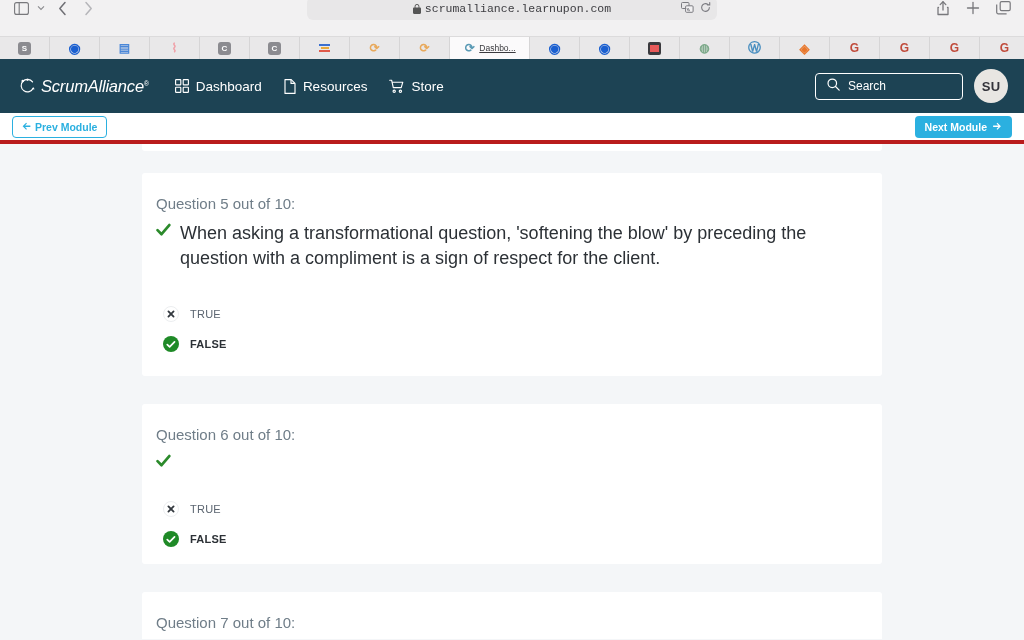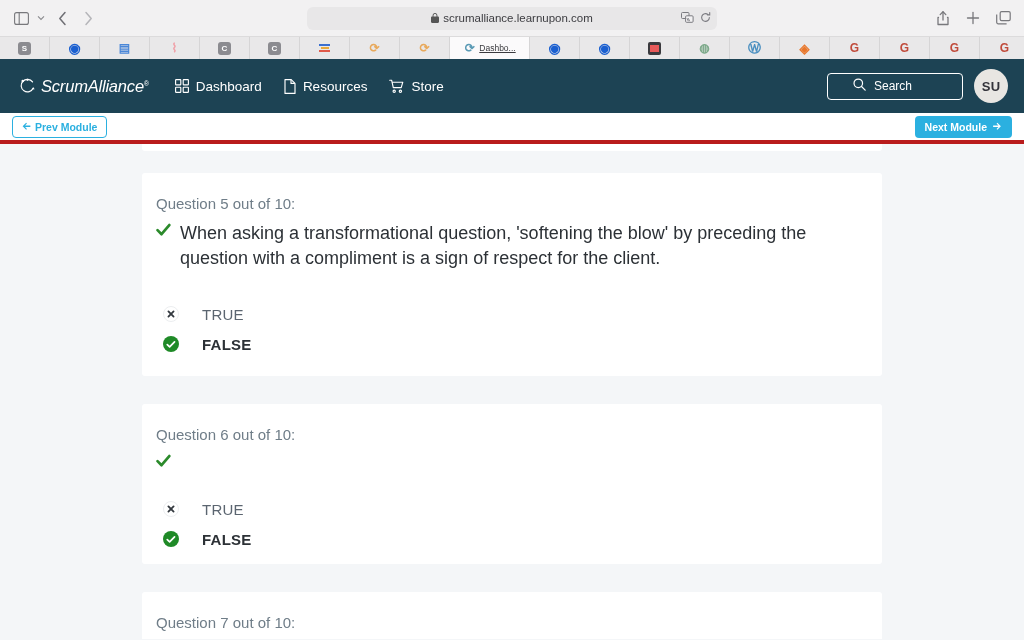--- a/index.html
+++ b/index.html
@@ -12,23 +12,24 @@
   }
 
   
   .browser-chrome {
     width: 1024px;
     background: #f2f1f2;
   }
   .toolbar {
     height: 36px;
     display: flex;
-    align-items: center;
-    padding: 4px 10px;
+    align-items: flex-end;
+    padding: 16px 10px;
     position: relative;
+    font-family: Liberation Mono, monospace;
   }
   .tb-left { display: flex; align-items: center; gap: 2px; }
   .icon-btn {
     width: 26px; height: 24px;
     display: flex; align-items: center; justify-content: center;
     color: #78787c;
     cursor: default;
   }
   .icon-btn svg { display: block; }
   .sidebar-toggle { width: 22px; }
@@ -156,25 +157,25 @@
     cursor: pointer;
     white-space: nowrap;
   }
   .nav-item svg { display:block; flex: 0 0 auto; }
 
   .header-right {
     margin-left: auto;
     display: flex; align-items: center; gap: 11px;
   }
   .search-box {
-    width: 136px; height: 27px;
+    width: 148px; height: 27px;
     border: 1px solid #ffffff;
     border-radius: 4px;
     display: flex; align-items: center;
-    padding: 0 25px; gap: 8px;
+    padding: 0 11px; gap: 8px;
   }
   .search-box .ph { color: #ffffff; font-size: 12px; font-weight: 500; }
   .avatar {
     width: 34px; height: 34px;
     border-radius: 50%;
     background: #e8e6e2;
     color: #33333a;
     font-size: 13px; font-weight: bold;
     display: flex; align-items: center; justify-content: center;
     letter-spacing: 0.3px;
@@ -262,21 +263,21 @@
   }
 
   .answers { margin-top: 28px; }
   .ans {
     display: flex;
     align-items: center;
     gap: 11px;
     height: 30px;
     padding-left: 7px;
   }
-  .ans-label { font-size: 15px; letter-spacing: 0.25px; margin-left: 12px; }
+  .ans-label { font-size: 11px; letter-spacing: 0.25px; }
   .ans.wrong .ans-label { color: #5b6570; font-weight: 400; }
   .ans.right .ans-label { color: #2c3136; font-weight: bold; }
 
   .mark {
     width: 16px; height: 16px;
     border-radius: 50%;
     flex: 0 0 auto;
     display: flex; align-items: center; justify-content: center;
   }
   .mark-x {

